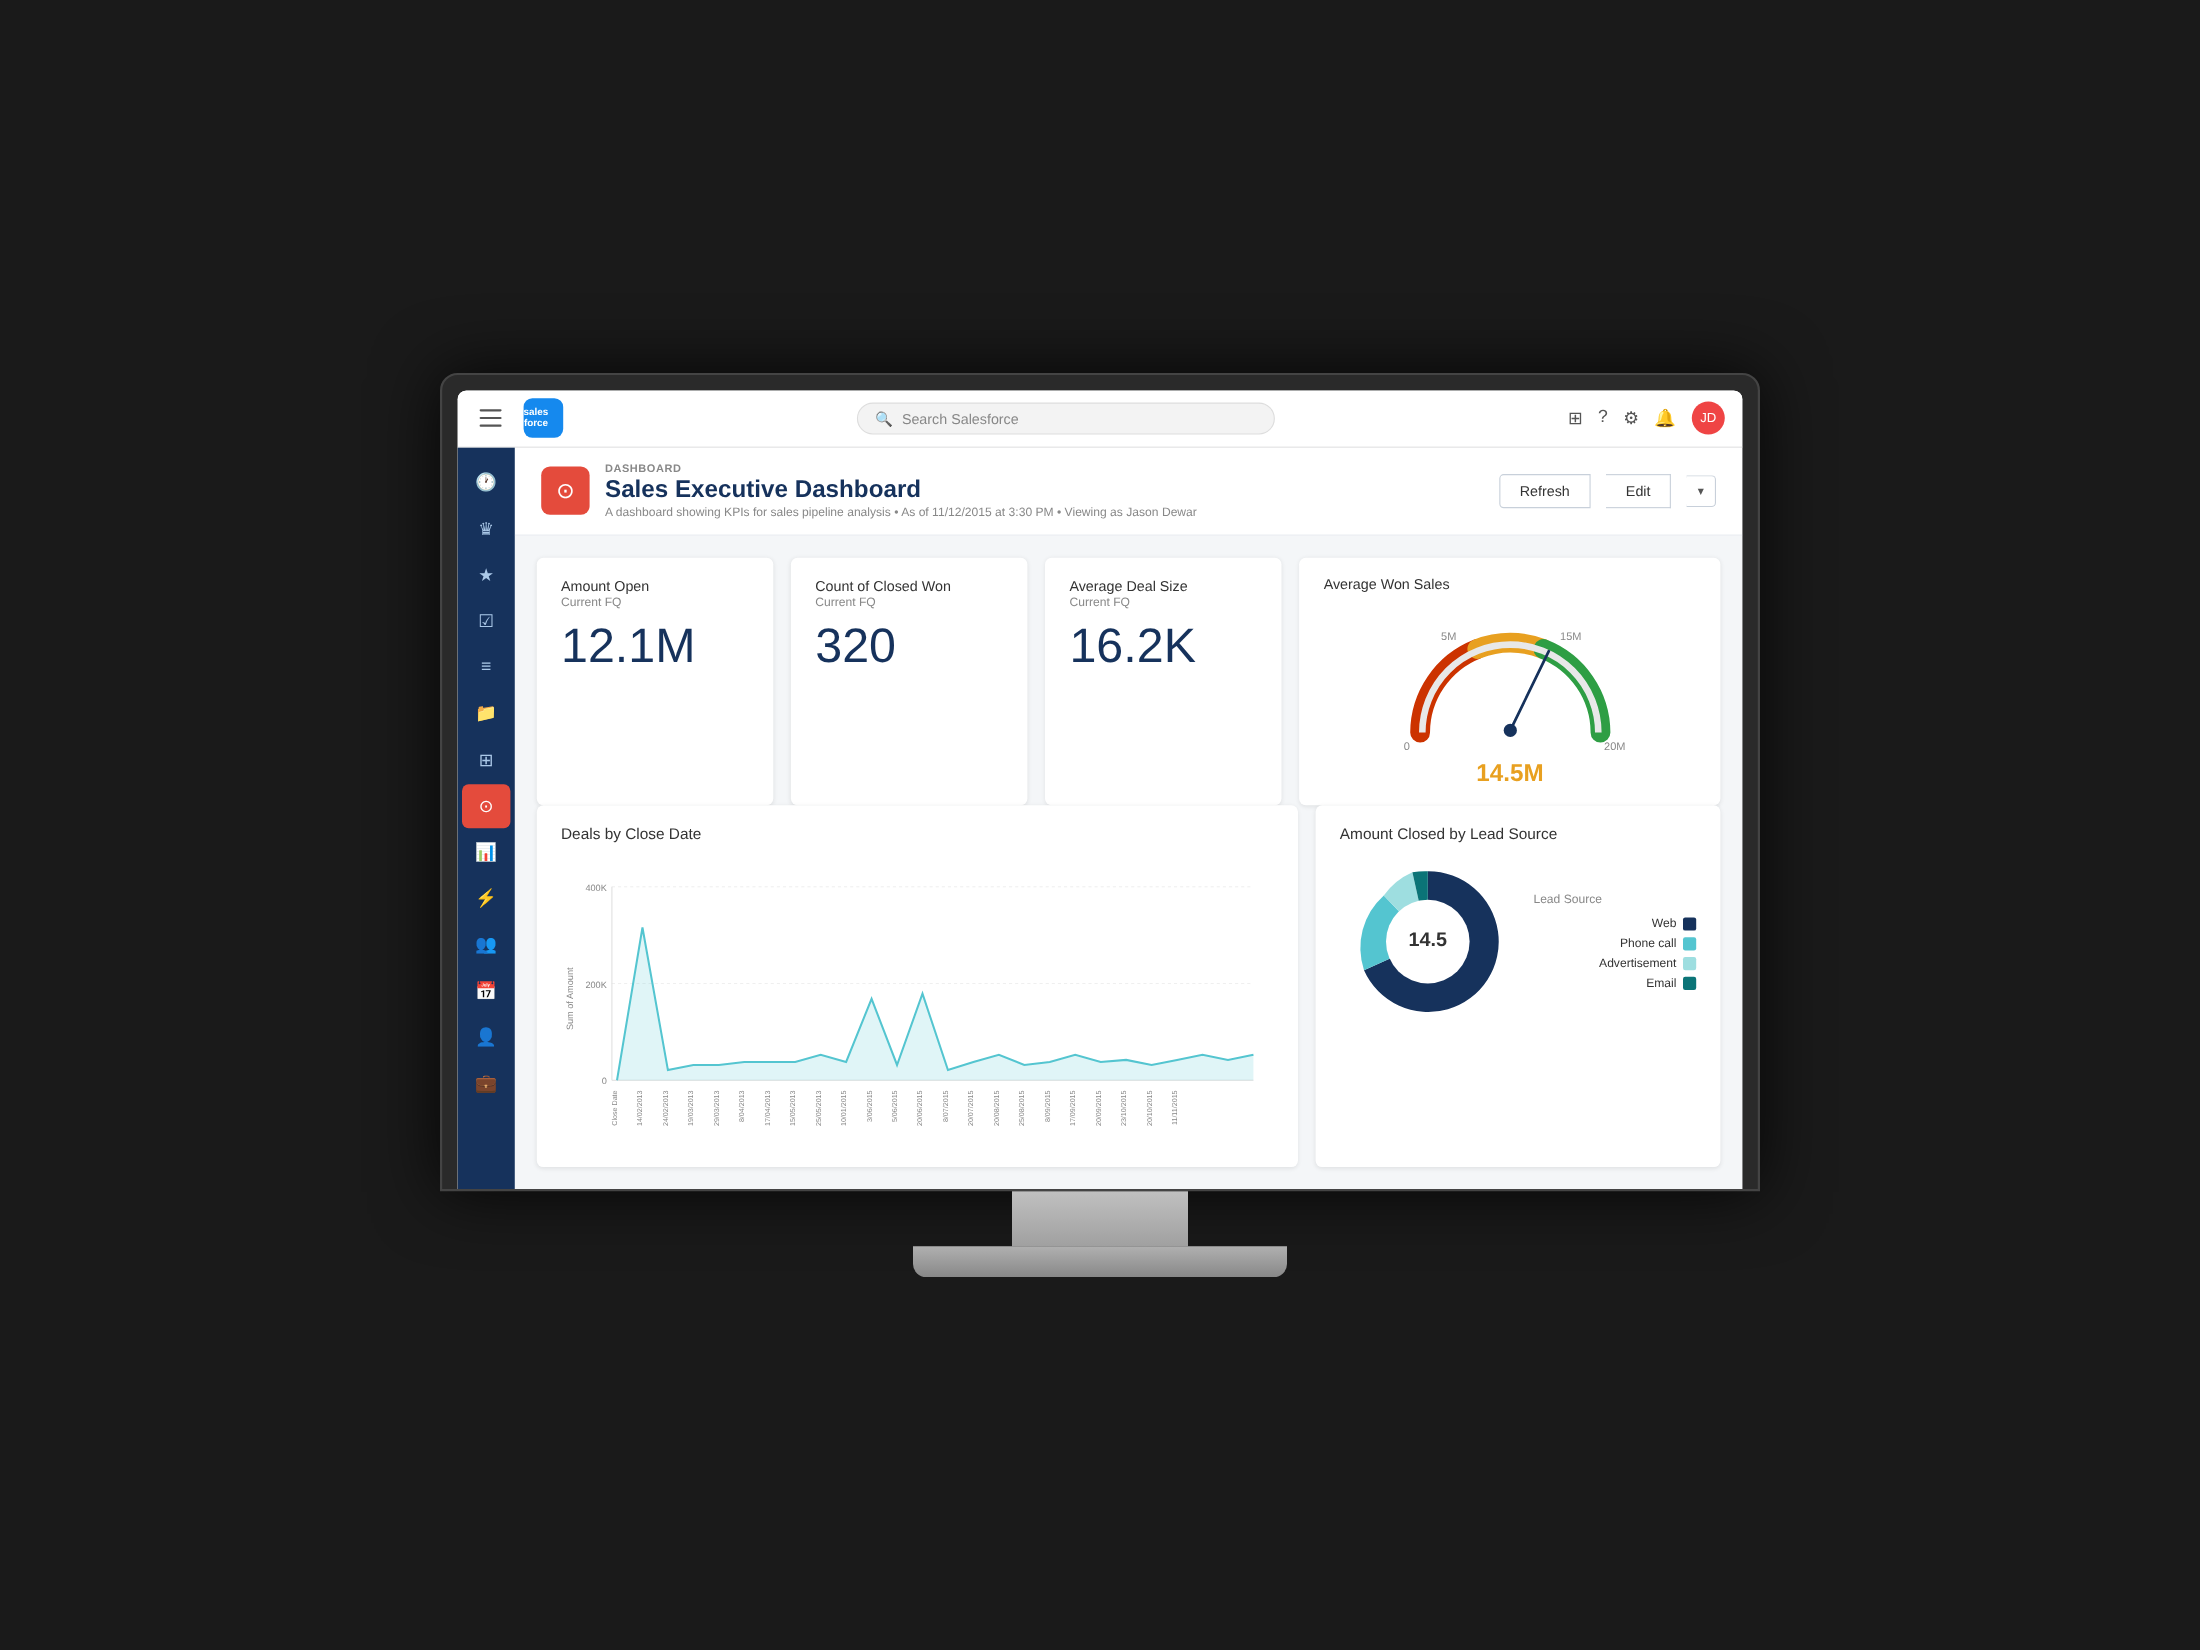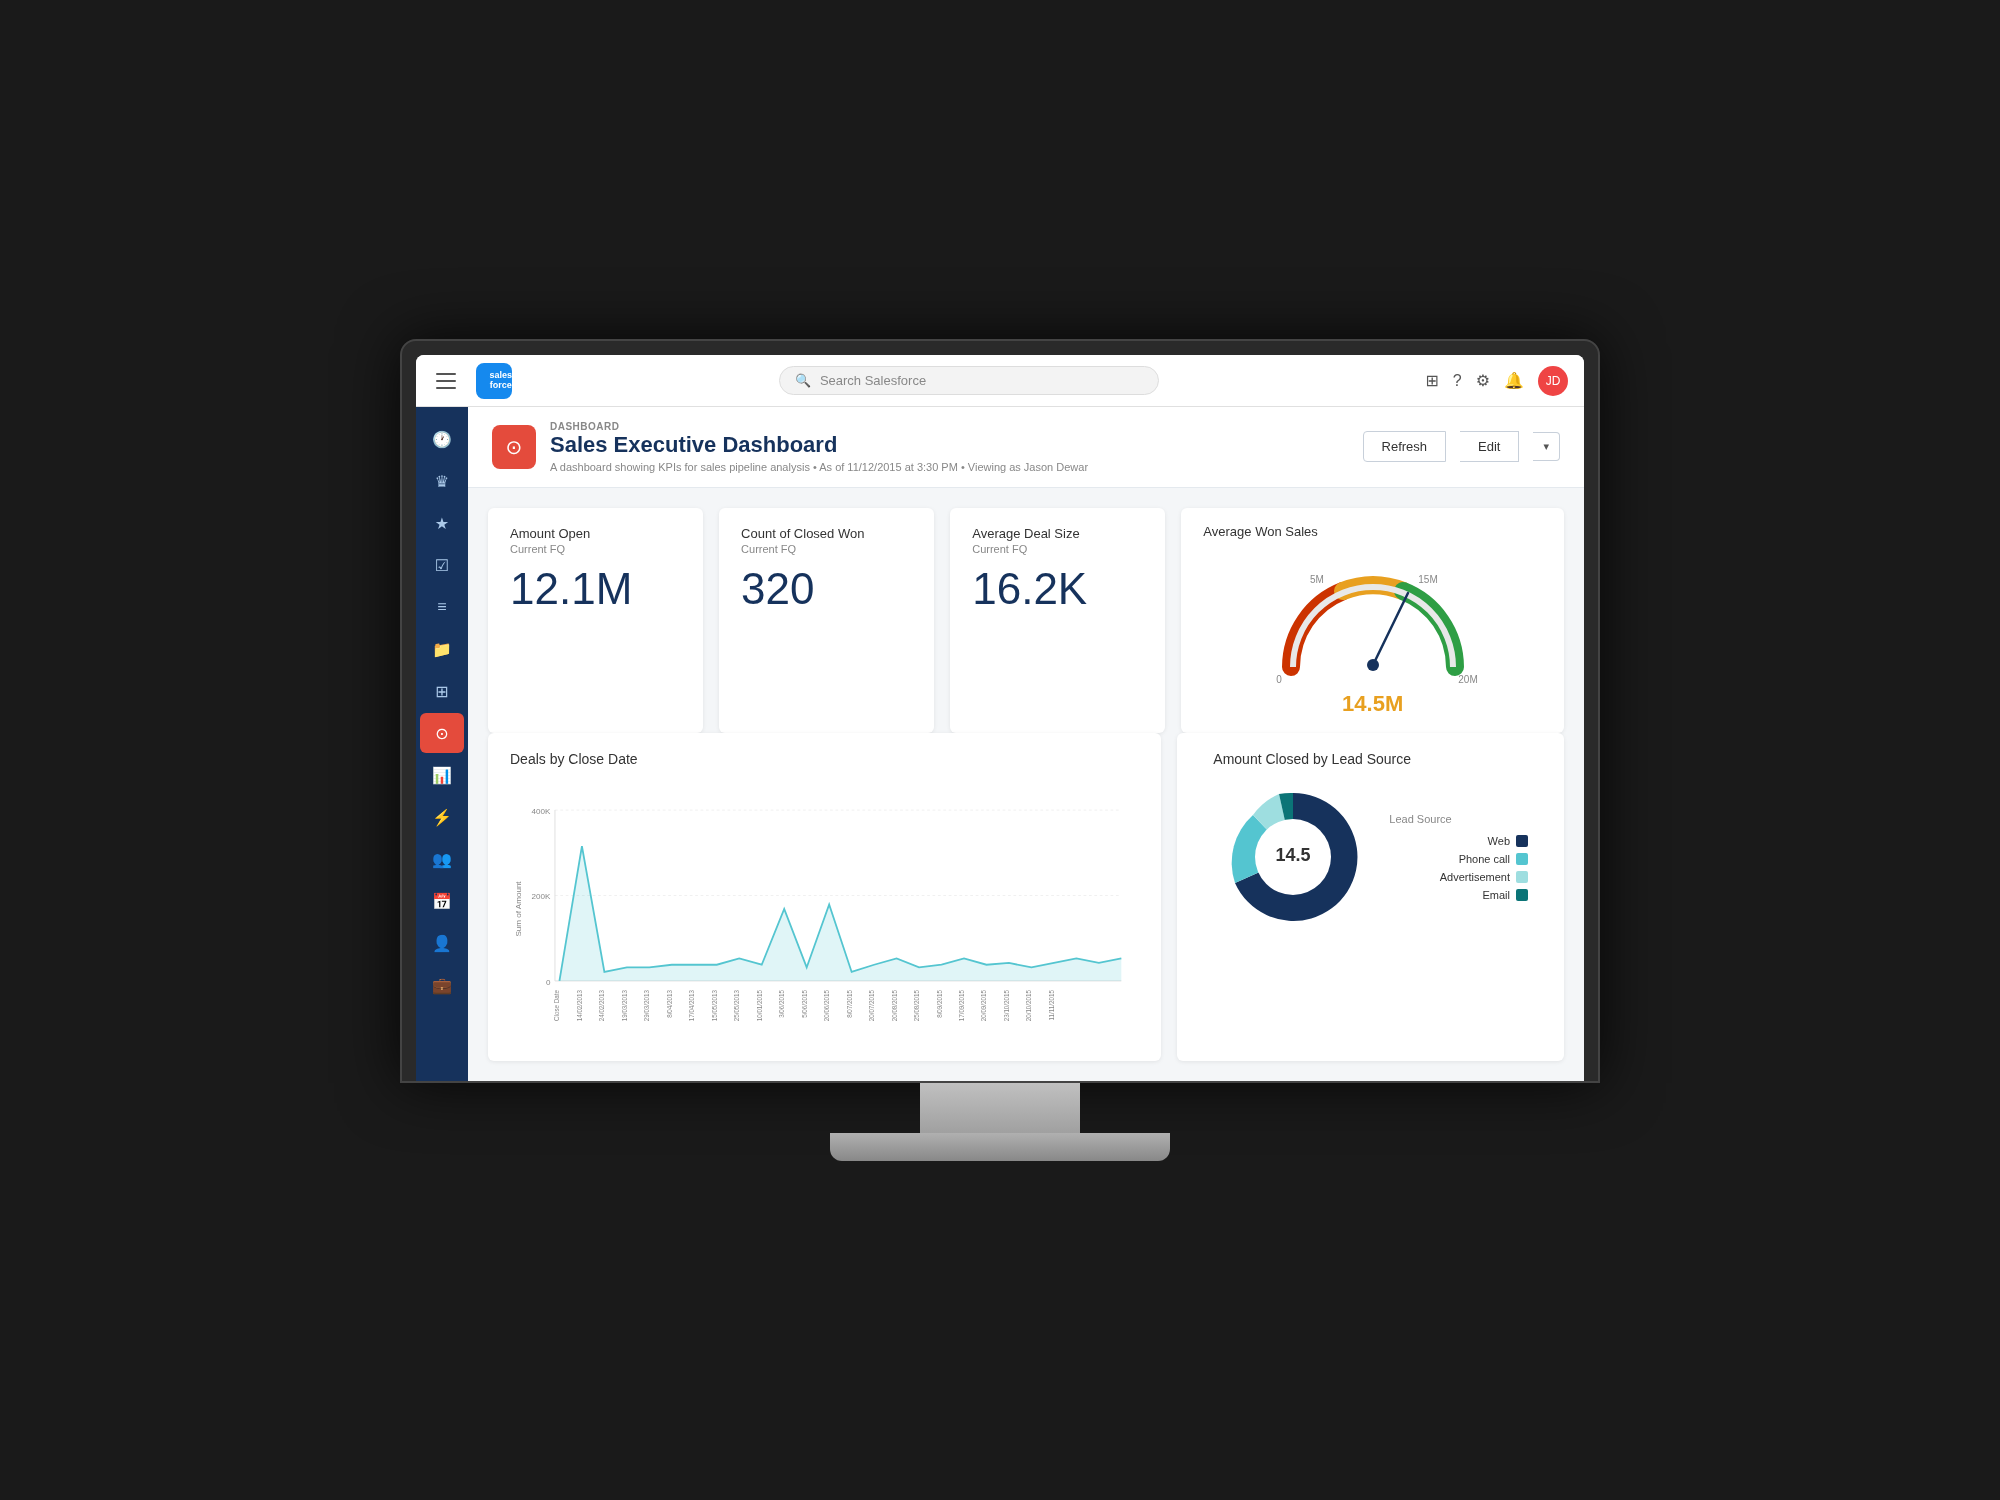--- a/index.html
+++ b/index.html
@@ -74,21 +74,21 @@
       background: #555;
       border-radius: 2px;
     }
     .sf-logo {
       width: 36px;
       height: 36px;
       background: #1589ee;
       border-radius: 8px;
       display: flex;
       align-items: center;
-      justify-content: flex-end;
+      justify-content: flex-start;
       margin-left: 12px;
       flex-shrink: 0;
     }
     .sf-logo-text {
       color: #fff;
       font-size: 9px;
       font-weight: bold;
       text-align: center;
       line-height: 1.1;
     }
@@ -350,21 +350,21 @@
     }
     .chart-title {
       font-size: 14px;
       color: #333;
       font-weight: 500;
       margin-bottom: 12px;
     }
     .donut-card {
       background: #fff;
       border-radius: 6px;
-      padding: 18px 36px;
+      padding: 18px 22px;
       flex: 1;
       box-shadow: 0 1px 4px rgba(0,0,0,0.08);
     }
     .donut-title {
       font-size: 14px;
       color: #333;
       font-weight: 500;
       margin-bottom: 10px;
     }
     .donut-content {

